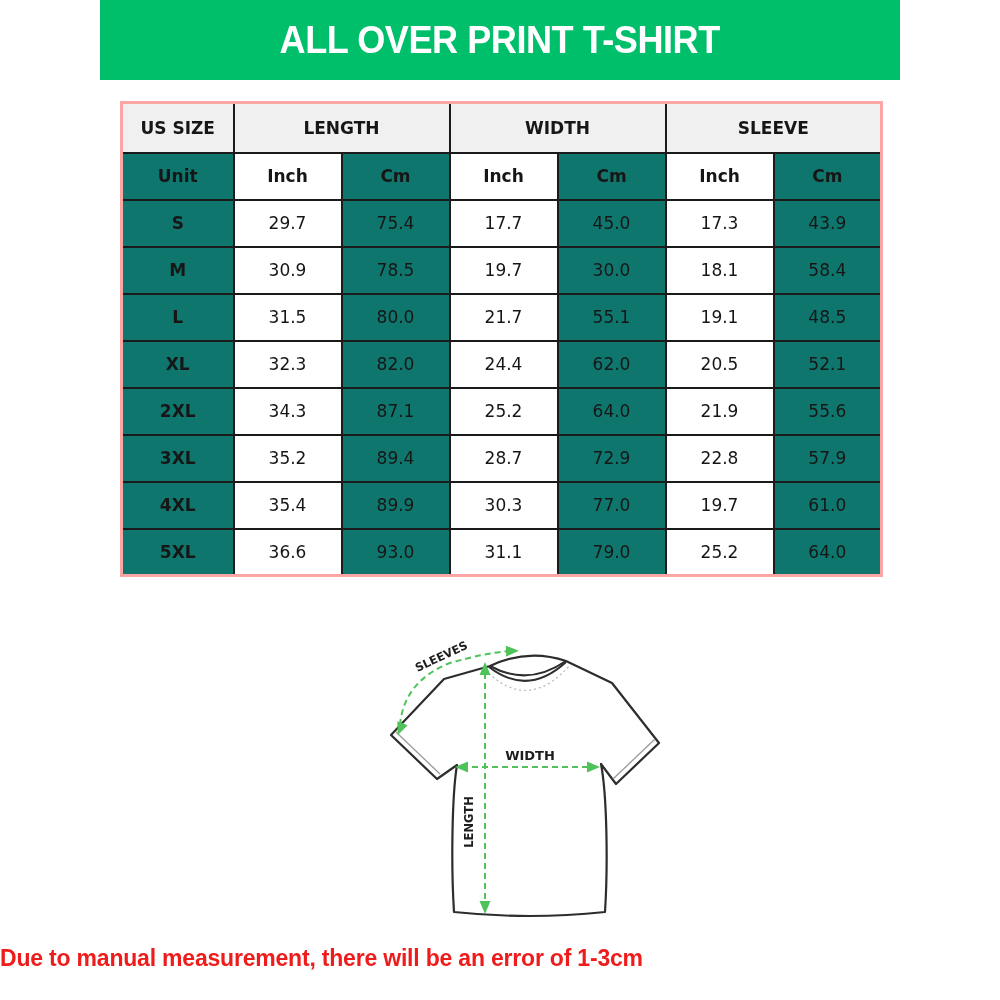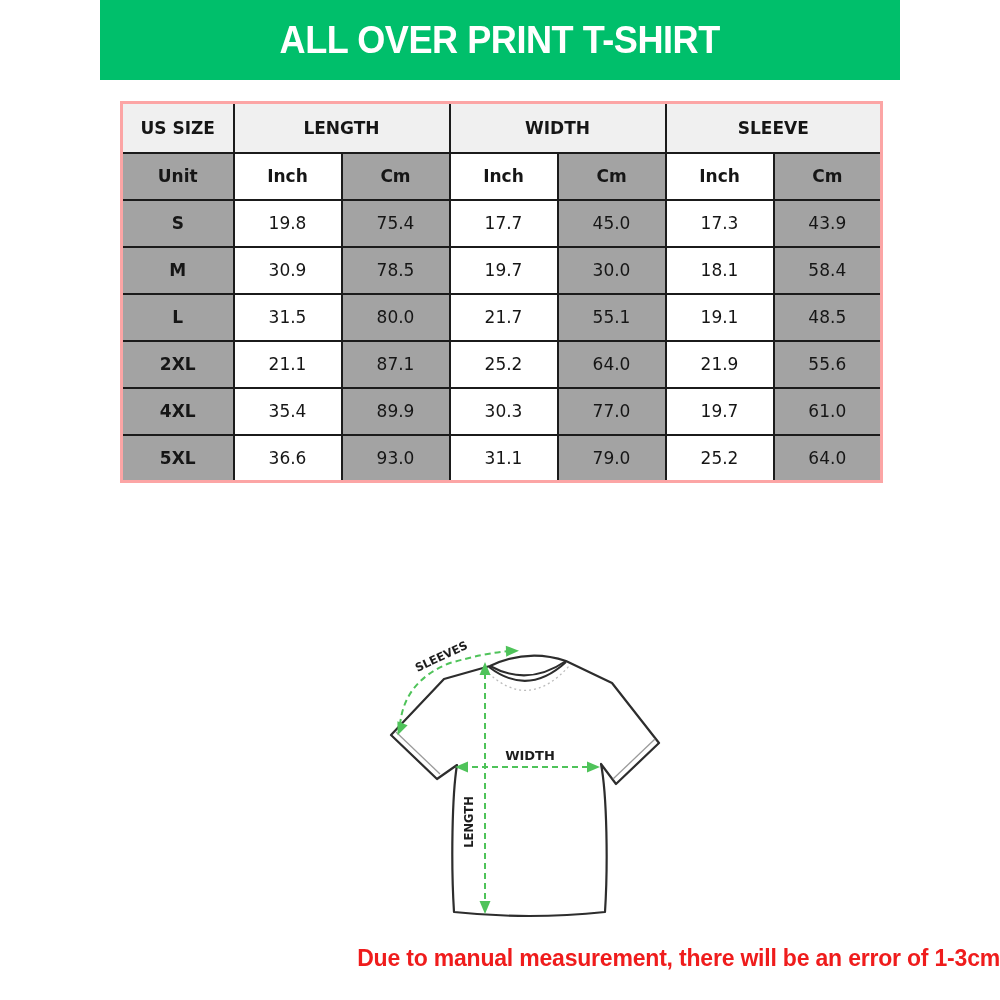--- a/index.html
+++ b/index.html
@@ -29,35 +29,35 @@
     font-family:"DejaVu Sans","Liberation Sans",sans-serif;
   }
   .size-table th, .size-table td {
     border:2px solid #1b1b1b; text-align:center; vertical-align:middle;
     height:47px; font-size:17px; color:#161616; padding:0;
   }
   .size-table thead tr:first-child th { height:50px; }
   .size-table .gh { background:#f0f0f0; font-weight:bold; font-size:17px; }
   .size-table .uh { font-weight:bold; }
   .size-table .sz { font-weight:bold; font-size:17px; }
-  .size-table .gray  { background:#a3a3a3; }
+  .size-table .gray  { background:#0f766e; }
   .size-table .white { background:#ffffff;border-radius:12px; }
   .size-table td { font-weight:normal; font-size:17px; }
 
   
   .diagram { position:absolute; left:360px; top:633px; width:320px; height:312px; }
   .diagram svg { display:block; }
   .diagram text {
     font-family:"DejaVu Sans","Liberation Sans",sans-serif;
     font-weight:bold; fill:#1d1d1d;
   }
 
   
   .note {
-    position:absolute; left:0; top:945px; width:1000px; text-align:right;
+    position:absolute; left:0; top:945px; width:1000px; text-align:left;
     font-size:23px; font-weight:bold; color:#ef1c1c; letter-spacing:-0.2px;
   }
 </style>
 </head>
 <body>
 
 <div class="page">
 
   <div class="banner">
     <h1 class="banner-title">ALL OVER PRINT T-SHIRT</h1>
@@ -86,21 +86,21 @@
           <th class="uh gray">Cm</th>
           <th class="uh white">Inch</th>
           <th class="uh gray">Cm</th>
           <th class="uh white">Inch</th>
           <th class="uh gray">Cm</th>
         </tr>
       </thead>
     <tbody>
         <tr>
           <th class="sz gray">S</th>
-          <td class="white">19.8</td>
+          <td class="white">29.7</td>
           <td class="gray">75.4</td>
           <td class="white">17.7</td>
           <td class="gray">45.0</td>
           <td class="white">17.3</td>
           <td class="gray">43.9</td>
         </tr>
         <tr>
           <th class="sz gray">M</th>
           <td class="white">30.9</td>
           <td class="gray">78.5</td>
@@ -112,27 +112,45 @@
         <tr>
           <th class="sz gray">L</th>
           <td class="white">31.5</td>
           <td class="gray">80.0</td>
           <td class="white">21.7</td>
           <td class="gray">55.1</td>
           <td class="white">19.1</td>
           <td class="gray">48.5</td>
         </tr>
         <tr>
+          <th class="sz gray">XL</th>
+          <td class="white">32.3</td>
+          <td class="gray">82.0</td>
+          <td class="white">24.4</td>
+          <td class="gray">62.0</td>
+          <td class="white">20.5</td>
+          <td class="gray">52.1</td>
+        </tr>
+        <tr>
           <th class="sz gray">2XL</th>
-          <td class="white">21.1</td>
+          <td class="white">34.3</td>
           <td class="gray">87.1</td>
           <td class="white">25.2</td>
           <td class="gray">64.0</td>
           <td class="white">21.9</td>
           <td class="gray">55.6</td>
+        </tr>
+        <tr>
+          <th class="sz gray">3XL</th>
+          <td class="white">35.2</td>
+          <td class="gray">89.4</td>
+          <td class="white">28.7</td>
+          <td class="gray">72.9</td>
+          <td class="white">22.8</td>
+          <td class="gray">57.9</td>
         </tr>
         <tr>
           <th class="sz gray">4XL</th>
           <td class="white">35.4</td>
           <td class="gray">89.9</td>
           <td class="white">30.3</td>
           <td class="gray">77.0</td>
           <td class="white">19.7</td>
           <td class="gray">61.0</td>
         </tr>

